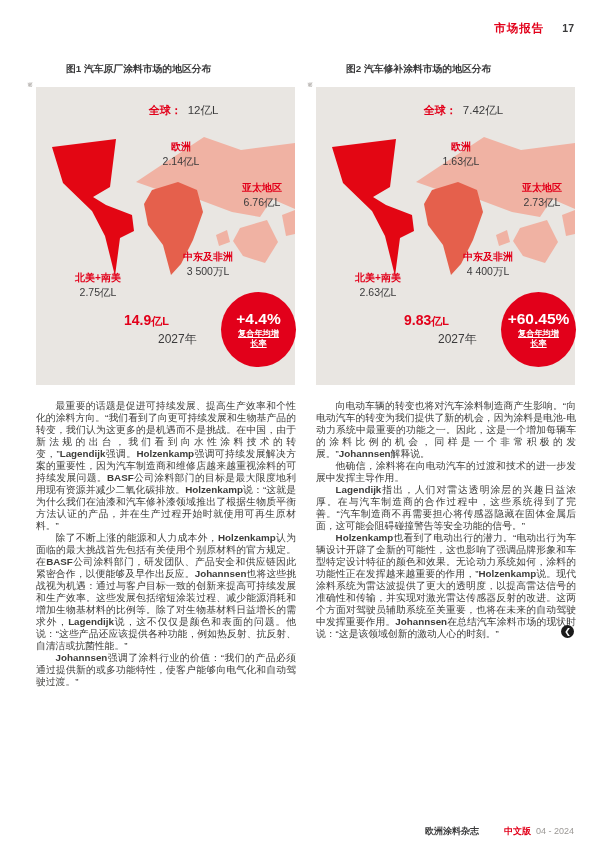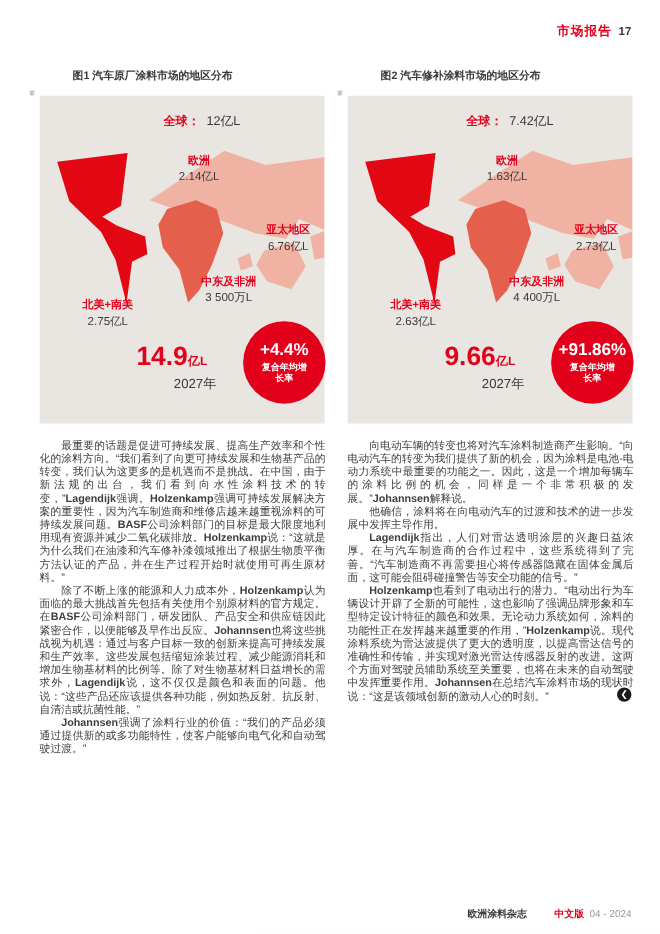--- a/index.html
+++ b/index.html
@@ -4,21 +4,21 @@
 <style>
   * { margin:0; padding:0; box-sizing:border-box; }
   html,body { background:#f2f2f2; }
   .page {
     position:relative; width:600px; height:849px; margin:0 auto;
     background:#ffffff; overflow:hidden;
     font-family:"Liberation Sans","DejaVu Sans",sans-serif;
     color:#3a3a3b;
   }
   
-  .header { position:absolute; top:21px; right:26px; display:flex; align-items:baseline; gap:6px; }
+  .header { position:absolute; top:21px; right:26px; display:flex; align-items:baseline; gap:18px; }
   .header .section { color:#e2001a; font-weight:bold; font-size:11.5px; letter-spacing:1px; }
   .header .pageno  { color:#3a3a3b; font-size:10.5px; font-weight:bold; }
 
   
   .fig-title { position:absolute; top:63px; font-size:9.8px; font-weight:bold; color:#3a3a3b;padding-left:30px; }
   #fig1-title { left:36px; } #fig2-title { left:316px; }
 
   .panel {
     position:absolute; top:87px; width:259px; height:298px;
     background:#e9e6e2;
@@ -37,37 +37,37 @@
 
   .lbl { position:absolute; text-align:center; line-height:1.25; }
   .lbl .rname { color:#e2001a; font-weight:bold; font-size:10px; display:block; }
   .lbl .rval  { color:#3a3a3b; font-size:10.5px; display:block; margin-top:1px; }
 
   .global-row { position:absolute; top:16px; left:0; right:0; display:flex; justify-content:center; align-items:baseline; gap:6px; padding-left:36px; }
   .global-row .gname { color:#e2001a; font-weight:bold; font-size:11px; }
   .global-row .gval  { color:#3a3a3b; font-size:11.5px; }
 
   .lbl-europe   { top:54px;  left:98px;  width:94px; }
-  .lbl-asia     { top:117px; left:192px; width:68px; }
+  .lbl-asia     { top:95px; left:192px; width:68px; }
   .lbl-mea      { top:164px; left:128px; width:88px; }
   .lbl-americas { top:185px; left:20px;  width:84px; }
 
   .total { position:absolute; top:224px; left:88px; white-space:nowrap; }
-  .total .tval  { color:#e2001a; font-weight:bold; font-size:24px; }
+  .total .tval  { color:#e2001a; font-weight:bold; font-size:14px; }
   .total .tunit { color:#e2001a; font-weight:bold; font-size:11px; }
   .total .tyear { display:block; color:#3a3a3b; font-size:12px; margin:2px 0 0 34px; }
 
   .cagr-circle {
     position:absolute; top:205px; left:185px; width:75px; height:75px;
     background:#e2001a; border-radius:50%;
     display:flex; flex-direction:column; align-items:center; justify-content:center;
     color:#fff; text-align:center;
   }
   .cagr-circle .pct { font-size:15.5px; font-weight:bold; line-height:1.1; }
-  .cagr-circle .cap { font-size:8.2px; font-weight:bold; line-height:1.25; margin-top:2px; }
+  .cagr-circle .cap { font-size:8.2px; font-weight:bold; line-height:1.25; margin-top:2px;text-decoration:underline; }
 
   
   .col { position:absolute; top:400px; width:260px; }
   #col-left  { left:36px; }
   #col-right { left:316px; }
   .col h2 { color:#e2001a; font-size:12.5px; font-weight:bold; margin-bottom:14px; letter-spacing:0.3px; }
   .col p {
     font-size:9.8px; line-height:12px; text-align:justify;
     text-indent:2em; color:#3d3d3b;
   }
@@ -162,25 +162,25 @@
     </div>
     <div class="lbl lbl-mea">
       <span class="rname">中东及非洲</span>
       <span class="rval">4 400万L</span>
     </div>
     <div class="lbl lbl-americas">
       <span class="rname">北美+南美</span>
       <span class="rval">2.63亿L</span>
     </div>
     <div class="total">
-      <span class="tval">9.66</span><span class="tunit">亿L</span>
+      <span class="tval">9.83</span><span class="tunit">亿L</span>
       <span class="tyear">2027年</span>
     </div>
     <div class="cagr-circle">
-      <div class="pct">+91.86%</div>
+      <div class="pct">+60.45%</div>
       <div class="cap"><span>复合年均增</span><br><span>长率</span></div>
     </div>
   </div>
 
   <div class="col" id="col-left">
     <p class="rich">最重要的话题是促进可持续发展、提高生产效率和个性化的涂料方向。“我们看到了向更可持续发展和生物基产品的转变，我们认为这更多的是机遇而不是挑战。在中国，由于新法规的出台，我们看到向水性涂料技术的转变，”<b>Lagendijk</b>强调。<b>Holzenkamp</b>强调可持续发展解决方案的重要性，因为汽车制造商和维修店越来越重视涂料的可持续发展问题。<b>BASF</b>公司涂料部门的目标是最大限度地利用现有资源并减少二氧化碳排放。<b>Holzenkamp</b>说：“这就是为什么我们在油漆和汽车修补漆领域推出了根据生物质平衡方法认证的产品，并在生产过程开始时就使用可再生原材料。”</p>
     <p class="rich">除了不断上涨的能源和人力成本外，<b>Holzenkamp</b>认为面临的最大挑战首先包括有关使用个别原材料的官方规定。在<b>BASF</b>公司涂料部门，研发团队、产品安全和供应链因此紧密合作，以便能够及早作出反应。<b>Johannsen</b>也将这些挑战视为机遇：通过与客户目标一致的创新来提高可持续发展和生产效率。这些发展包括缩短涂装过程、减少能源消耗和增加生物基材料的比例等。除了对生物基材料日益增长的需求外，<b>Lagendijk</b>说，这不仅仅是颜色和表面的问题。他说：“这些产品还应该提供各种功能，例如热反射、抗反射、自清洁或抗菌性能。”</p>
     <p class="rich"><b>Johannsen</b>强调了涂料行业的价值：“我们的产品必须通过提供新的或多功能特性，使客户能够向电气化和自动驾驶过渡。”</p>
   </div>
 

